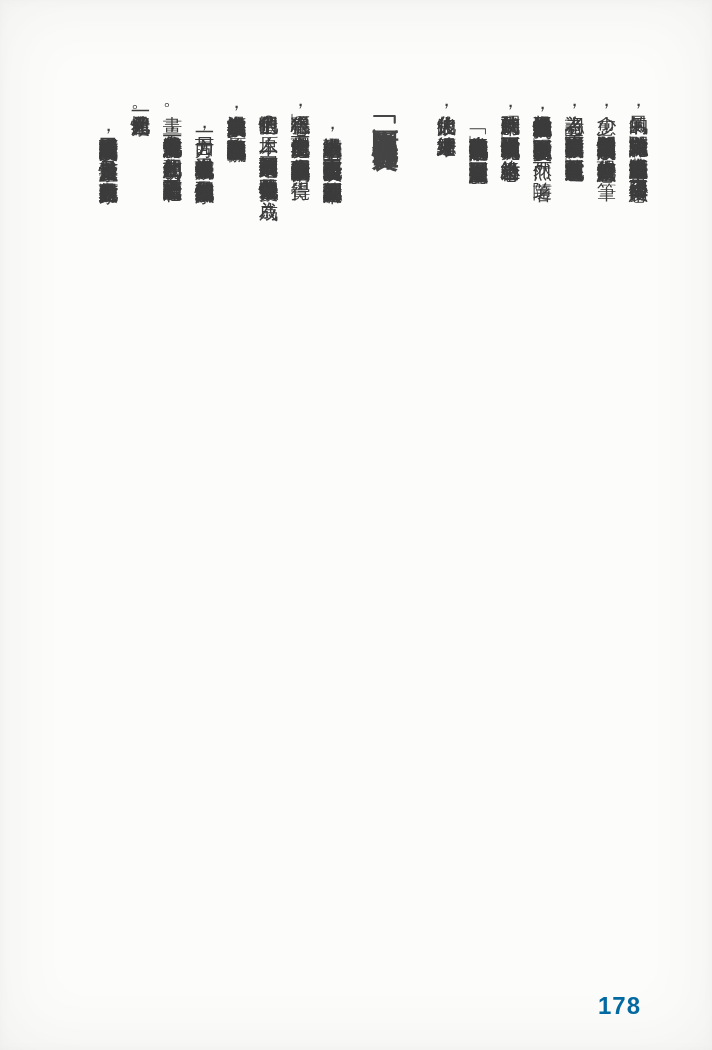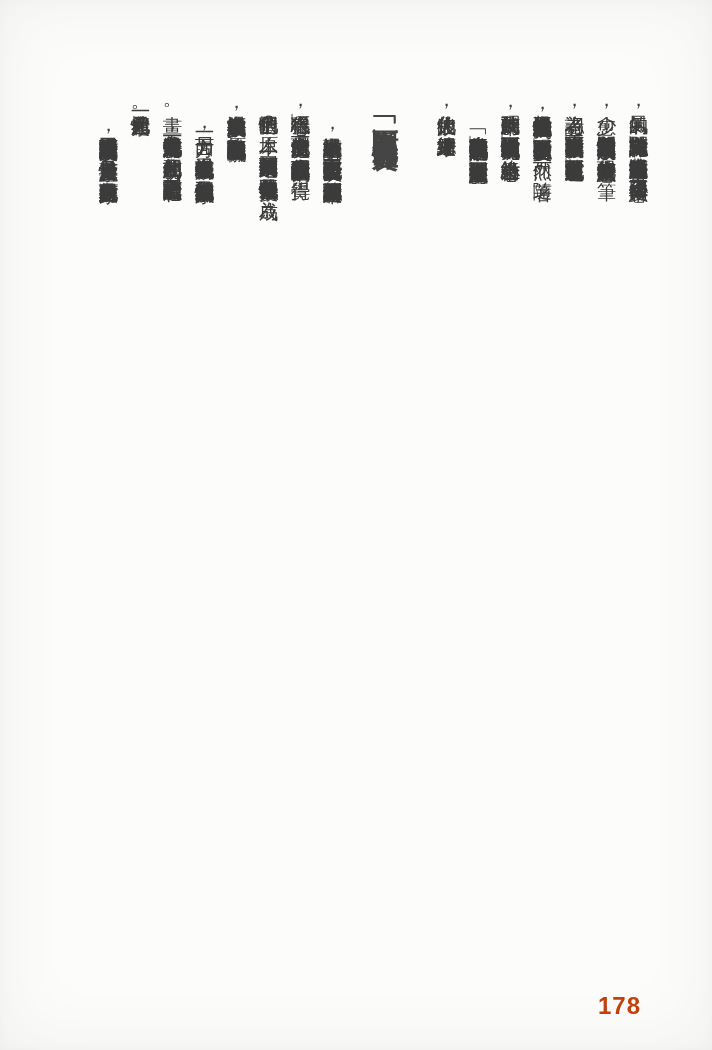--- a/index.html
+++ b/index.html
@@ -43,21 +43,21 @@
     color: #454545;
   }
   .page-number {
     position: absolute;
     top: 992px;
     left: 598px;
     font-family: "Liberation Sans", "DejaVu Sans", sans-serif;
     font-weight: 700;
     font-size: 24px;
     letter-spacing: 1px;
-    color: #c2410c;
+    color: #0369a1;
   }
 </style>
 </head>
 <body>
 
 <div class="book-page">
 
   <div class="text-block">
 
     <div class="para">

